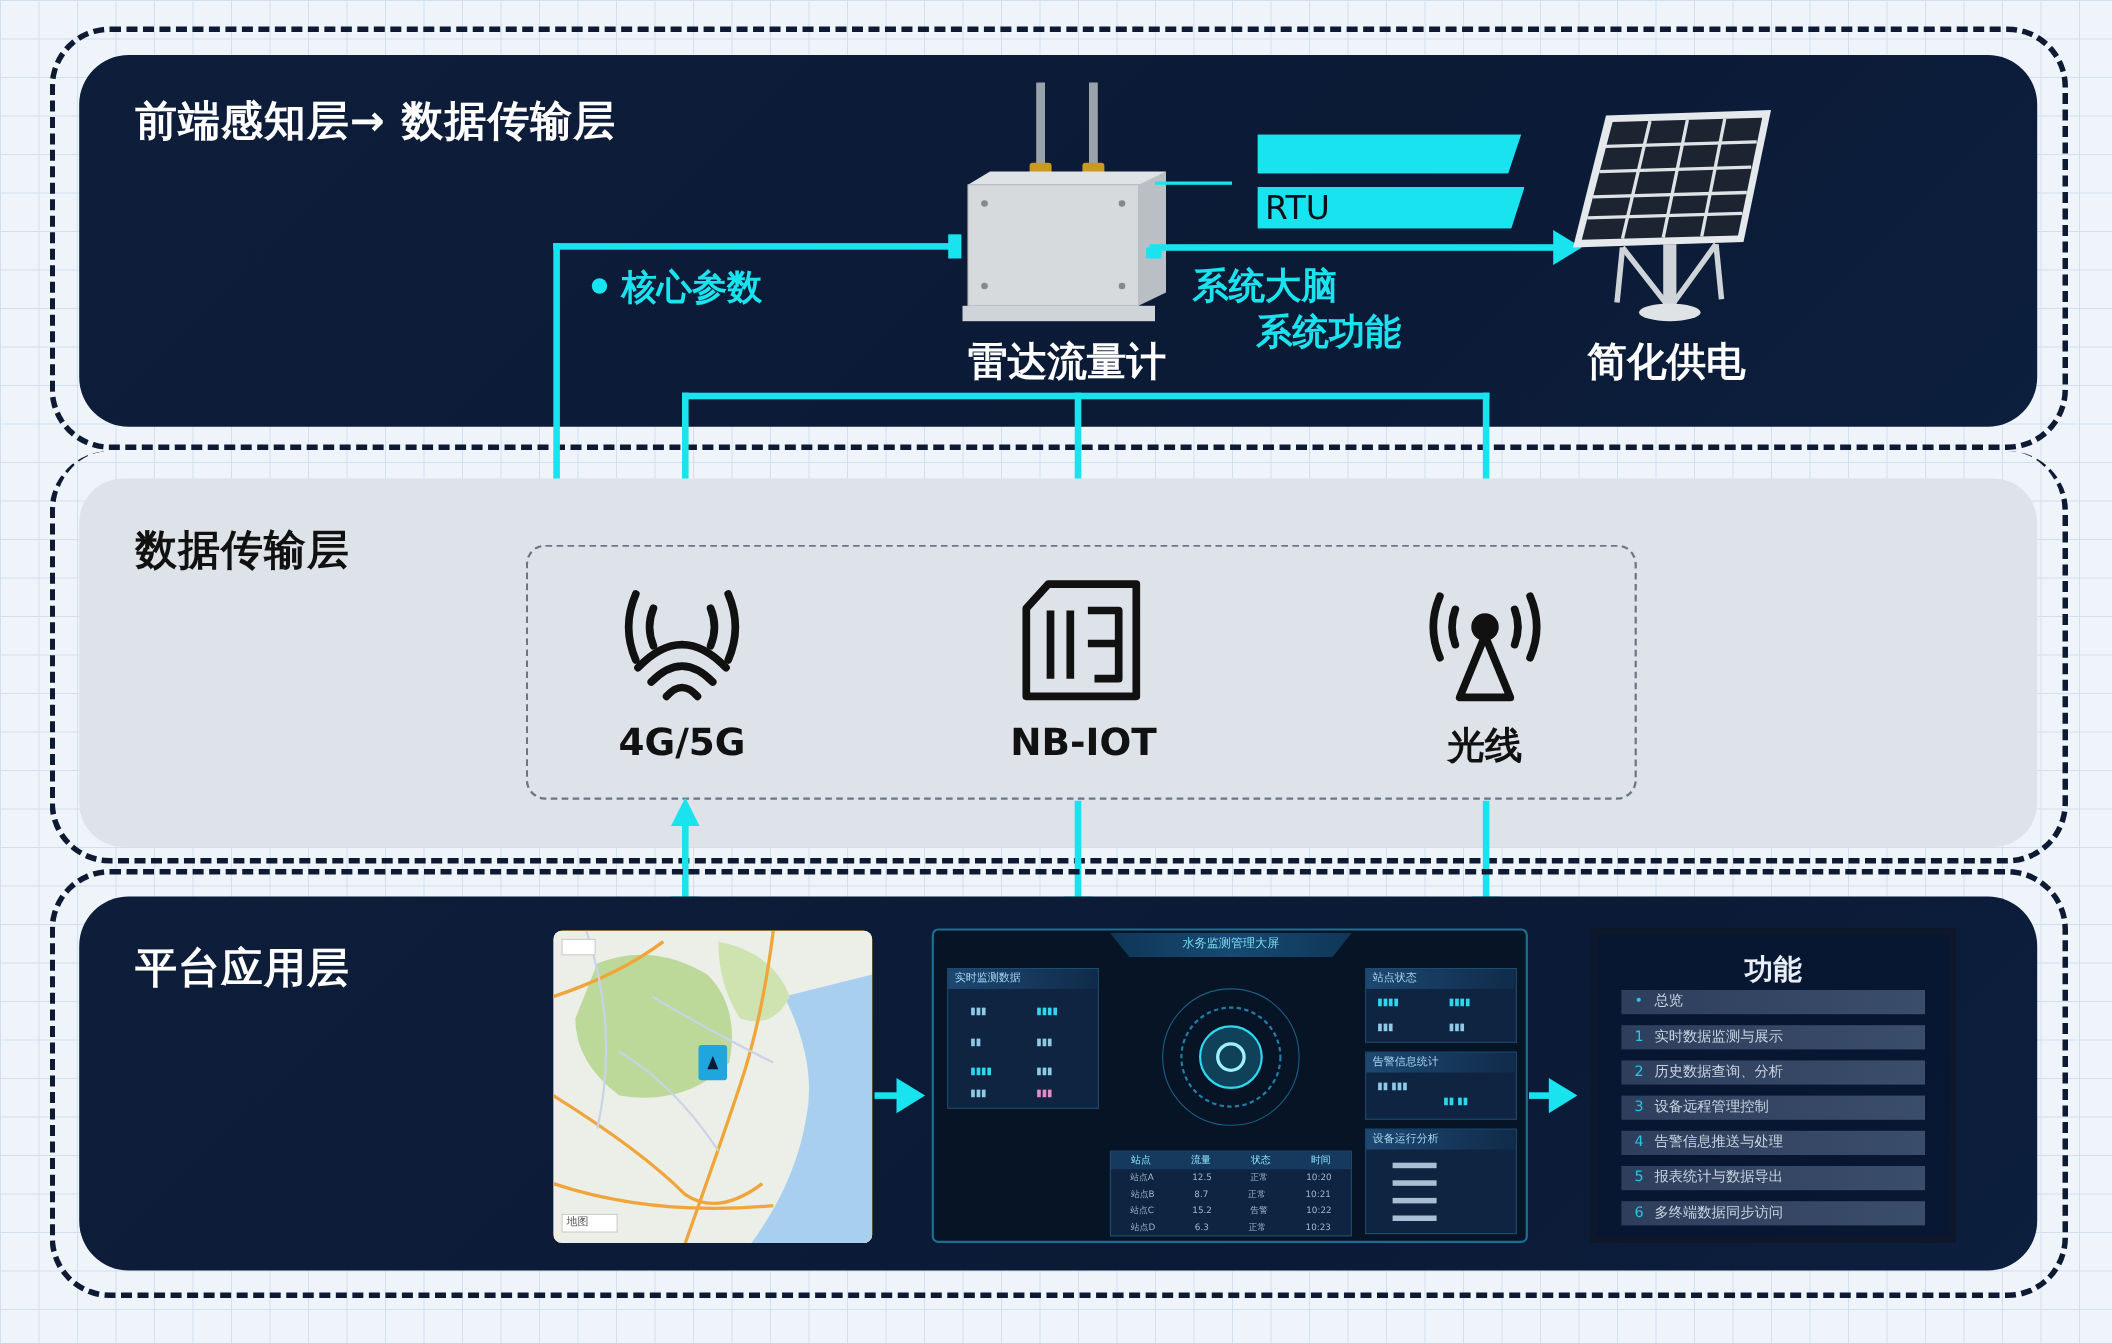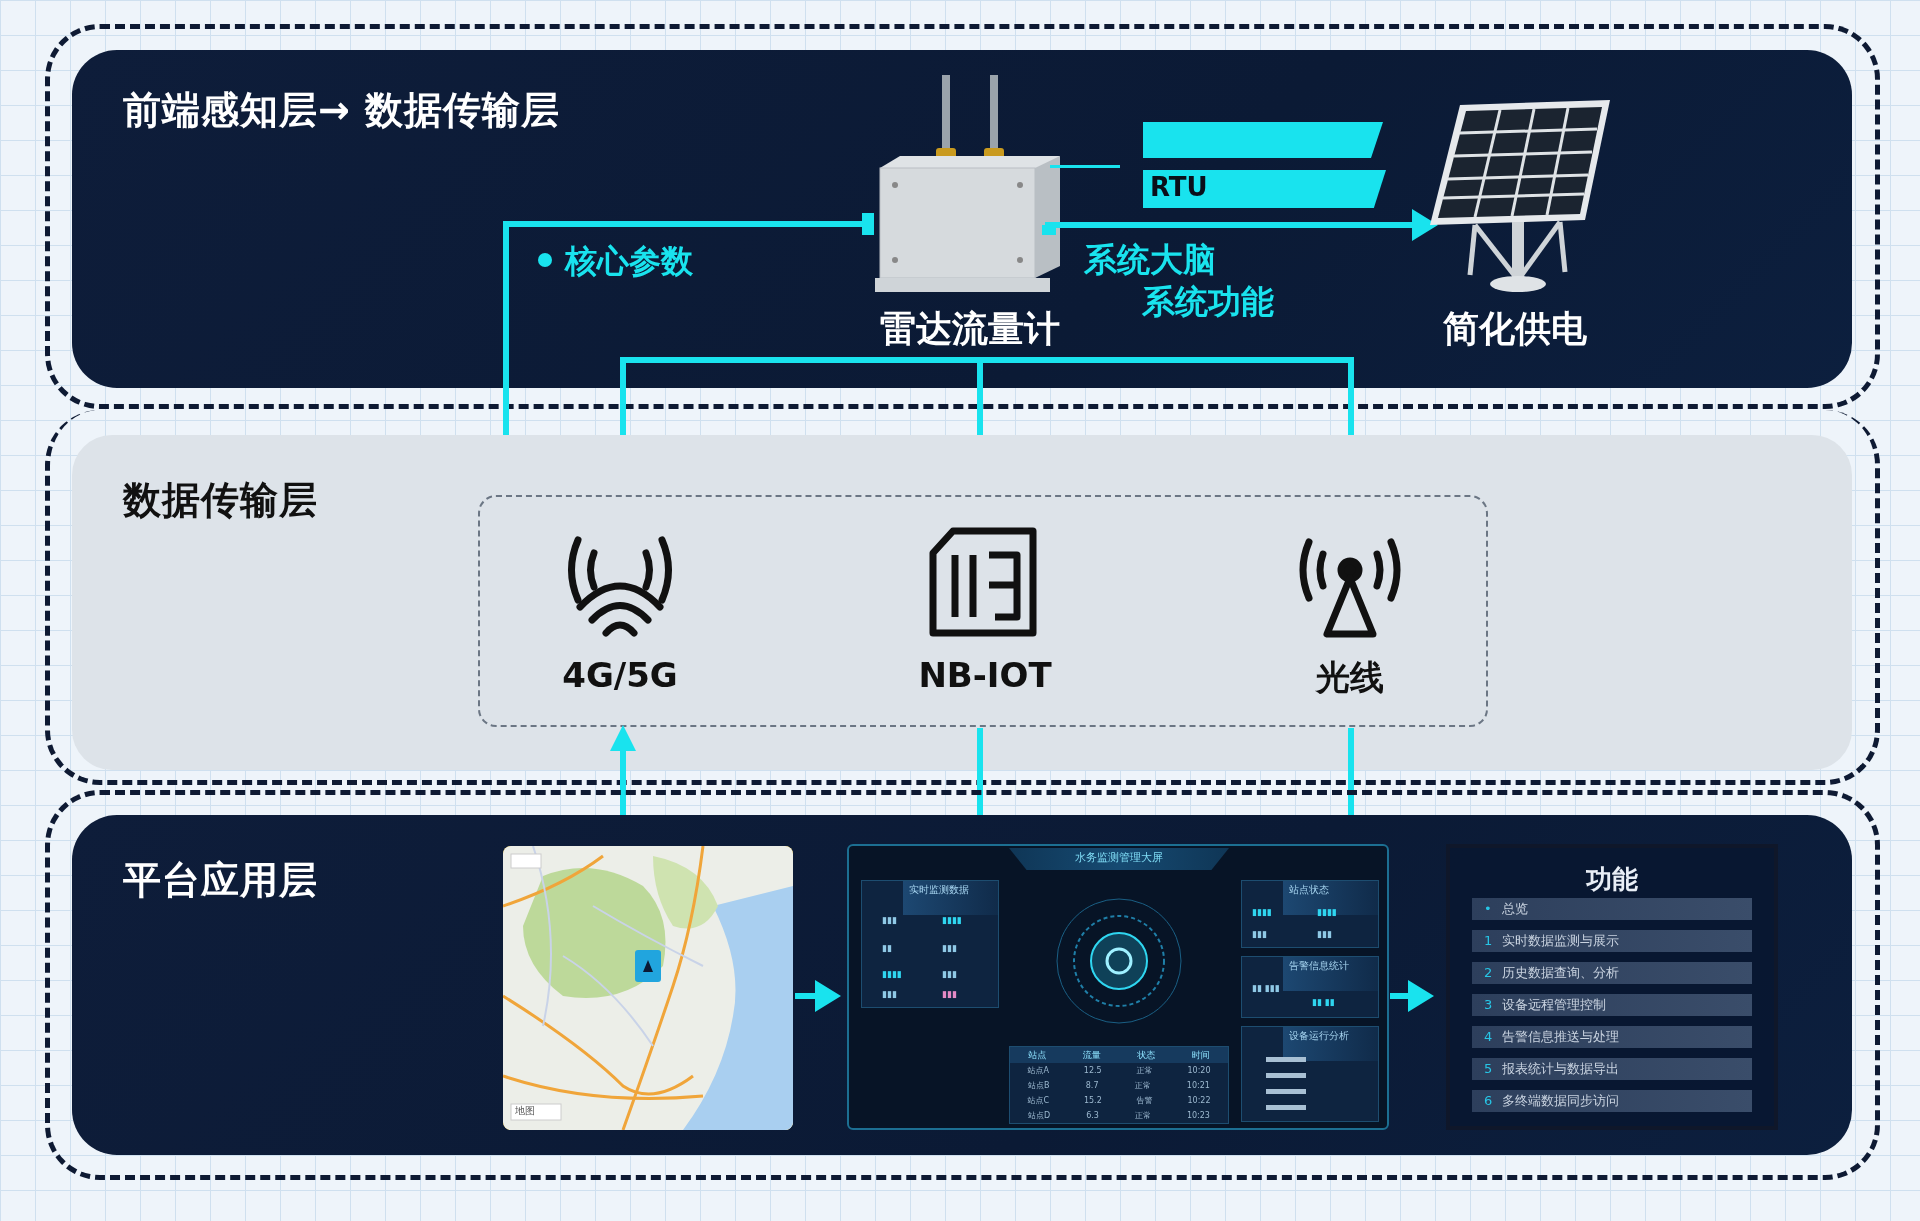--- a/index.html
+++ b/index.html
@@ -59,41 +59,41 @@
     position: absolute; background: #19e3ee;
     clip-path: polygon(0 0, 100% 0, 95% 100%, 0 100%);
   }
   .inner-dash {
     position: absolute;
     border: 2px dashed #6b7684;
     border-radius: 18px;
   }
   .feature-box {
     position: absolute;
-    border: 4px solid #0f172a;
+    border: 6px solid #0f172a;
     background: rgba(8,22,48,0.85);
   }
   .feature-row {
     position: absolute; left: 22px; right: 22px; height: 22px;
     background: linear-gradient(90deg, #2d3f5c, #3a4d6a);
     color: #c9d3e0; font-size: 13px; line-height: 22px; padding-left: 12px;
     white-space: nowrap; overflow: hidden;
   }
   .feature-row .bullet { display: inline-block; width: 18px; color: #27c6e6; }
   .dash-screen {
     position: absolute; background: #071426;
     border: 2px solid #1c6f92; border-radius: 6px;
   }
   .dcard {
     position: absolute; background: #0e2440; border: 1px solid #1d4d70;
   }
   .dcard-head {
-    height: 34px; background: linear-gradient(90deg,#1d4872,#102b4a);
+    height: 18px; background: linear-gradient(90deg,#1d4872,#102b4a);
     color: #a7d5f0; font-size: 10px; line-height: 18px; padding-left: 6px;
-    white-space: nowrap; overflow: hidden; margin-left: 41px;
+    white-space: nowrap; overflow: hidden;
   }
   .tiny { color: #8fc9e6; font-size: 9px; position: absolute; white-space: nowrap; }
 </style>
 </head>
 <body>
 
 <div class="dash-frame" style="left:45px; top:24px; width:1835px; height:385px;"></div>
 <div class="panel-dark" style="left:72px; top:50px; width:1780px; height:338px;"></div>
 <div class="layer-title white" style="left:123px; top:85px;">前端感知层→ 数据传输层</div>
 
@@ -119,21 +119,21 @@
     <circle cx="25" cy="190" r="3" fill="#888"></circle>
     <circle cx="150" cy="190" r="3" fill="#888"></circle>
     <rect x="5" y="208" width="175" height="14" fill="#cfd4d8"></rect>
     <rect x="172" y="155" width="14" height="10" fill="#19e3ee"></rect>
   </svg>
 </div>
 <div class="label-center white" style="left:855px; top:305px; width:230px; font-size:36px;">雷达流量计</div>
 
 <div class="rtu-bar" style="left:1143px; top:122px; width:240px; height:36px;"></div>
 <div class="rtu-bar" style="left:1143px; top:170px; width:243px; height:38px;"></div>
-<div class="abs" style="left:1150px; top:172px; font-size:26px; font-weight:bold; color:#0a0f1a;">RTU</div>
+<div class="abs" style="left:1150px; top:172px; font-size:30px; font-weight:normal; color:#0a0f1a;">RTU</div>
 <div class="line" style="left:1050px; top:165px; width:70px; height:3px;"></div>
 
 <div class="line" style="left:1045px; top:222px; width:370px; height:6px;"></div>
 <div class="arrow-right" style="left:1412px; top:209px;"></div>
 
 <div class="abs cyan" style="left:1084px; top:238px; font-size:33px; font-weight:bold;">系统大脑</div>
 <div class="abs cyan" style="left:1142px; top:280px; font-size:33px; font-weight:bold;">系统功能</div>
 
 <div class="abs" style="left:1430px; top:100px; width:185px; height:195px;">
   <svg width="185" height="195" viewBox="0 0 185 195">

